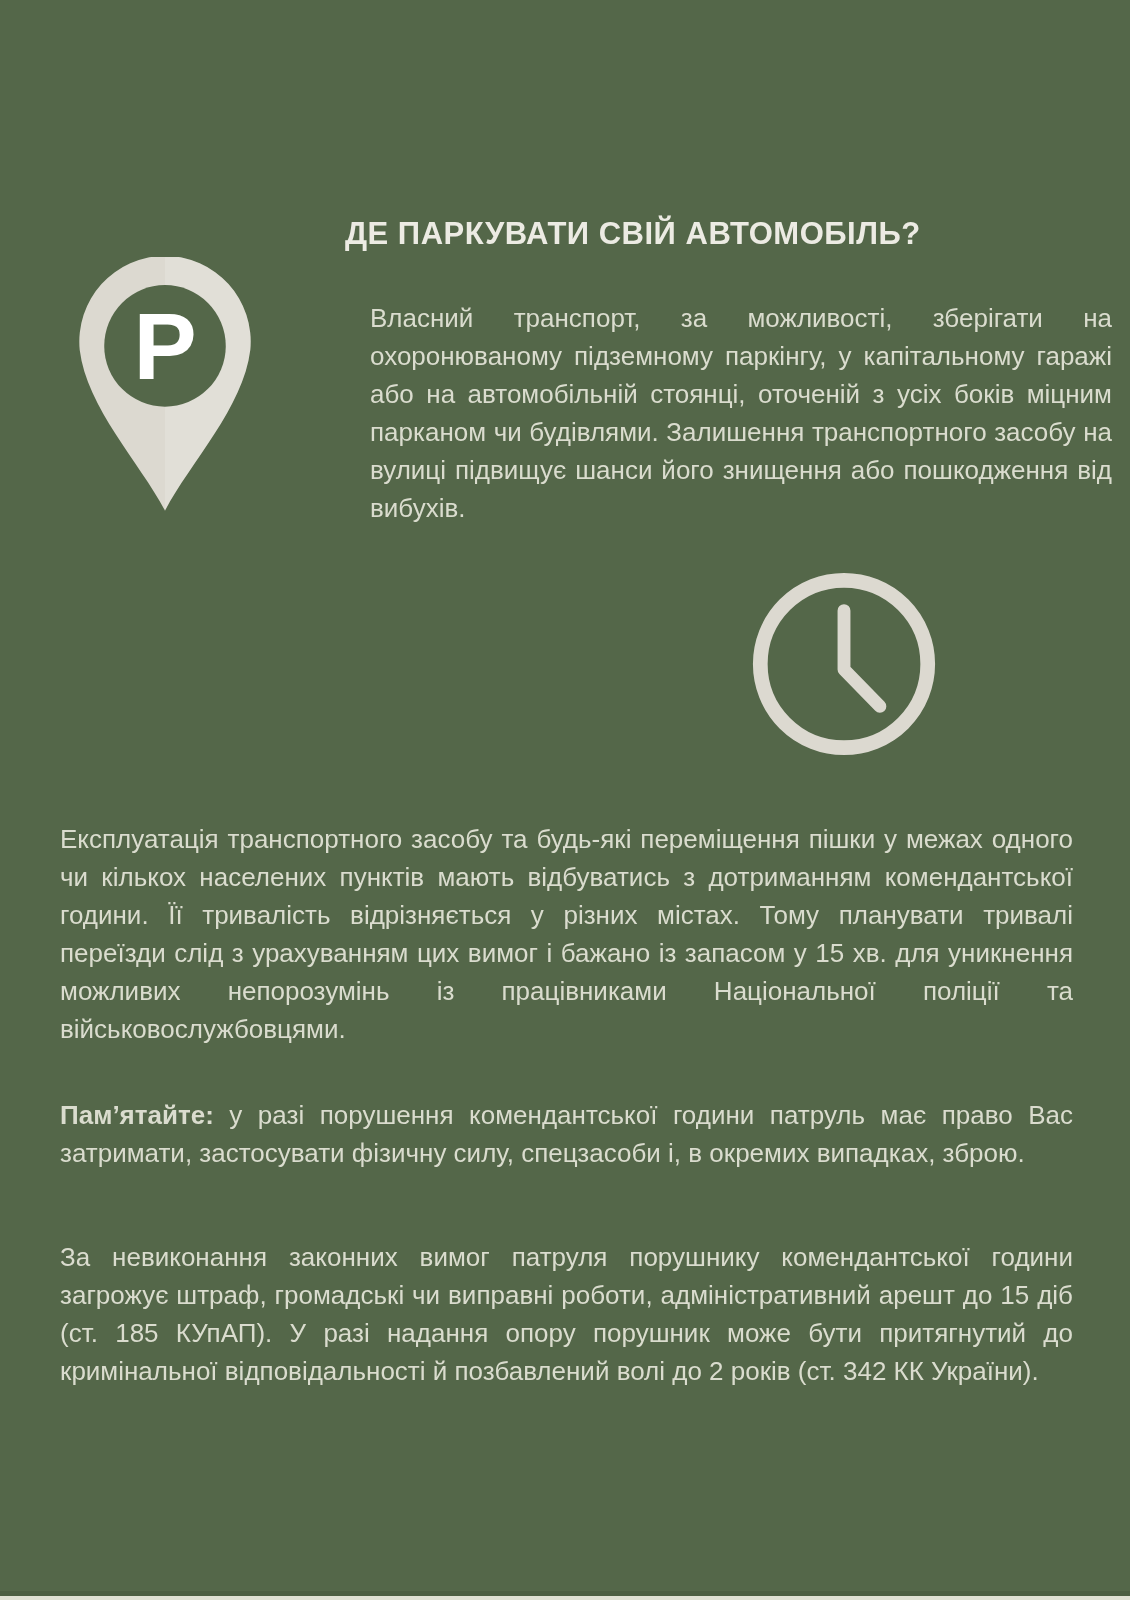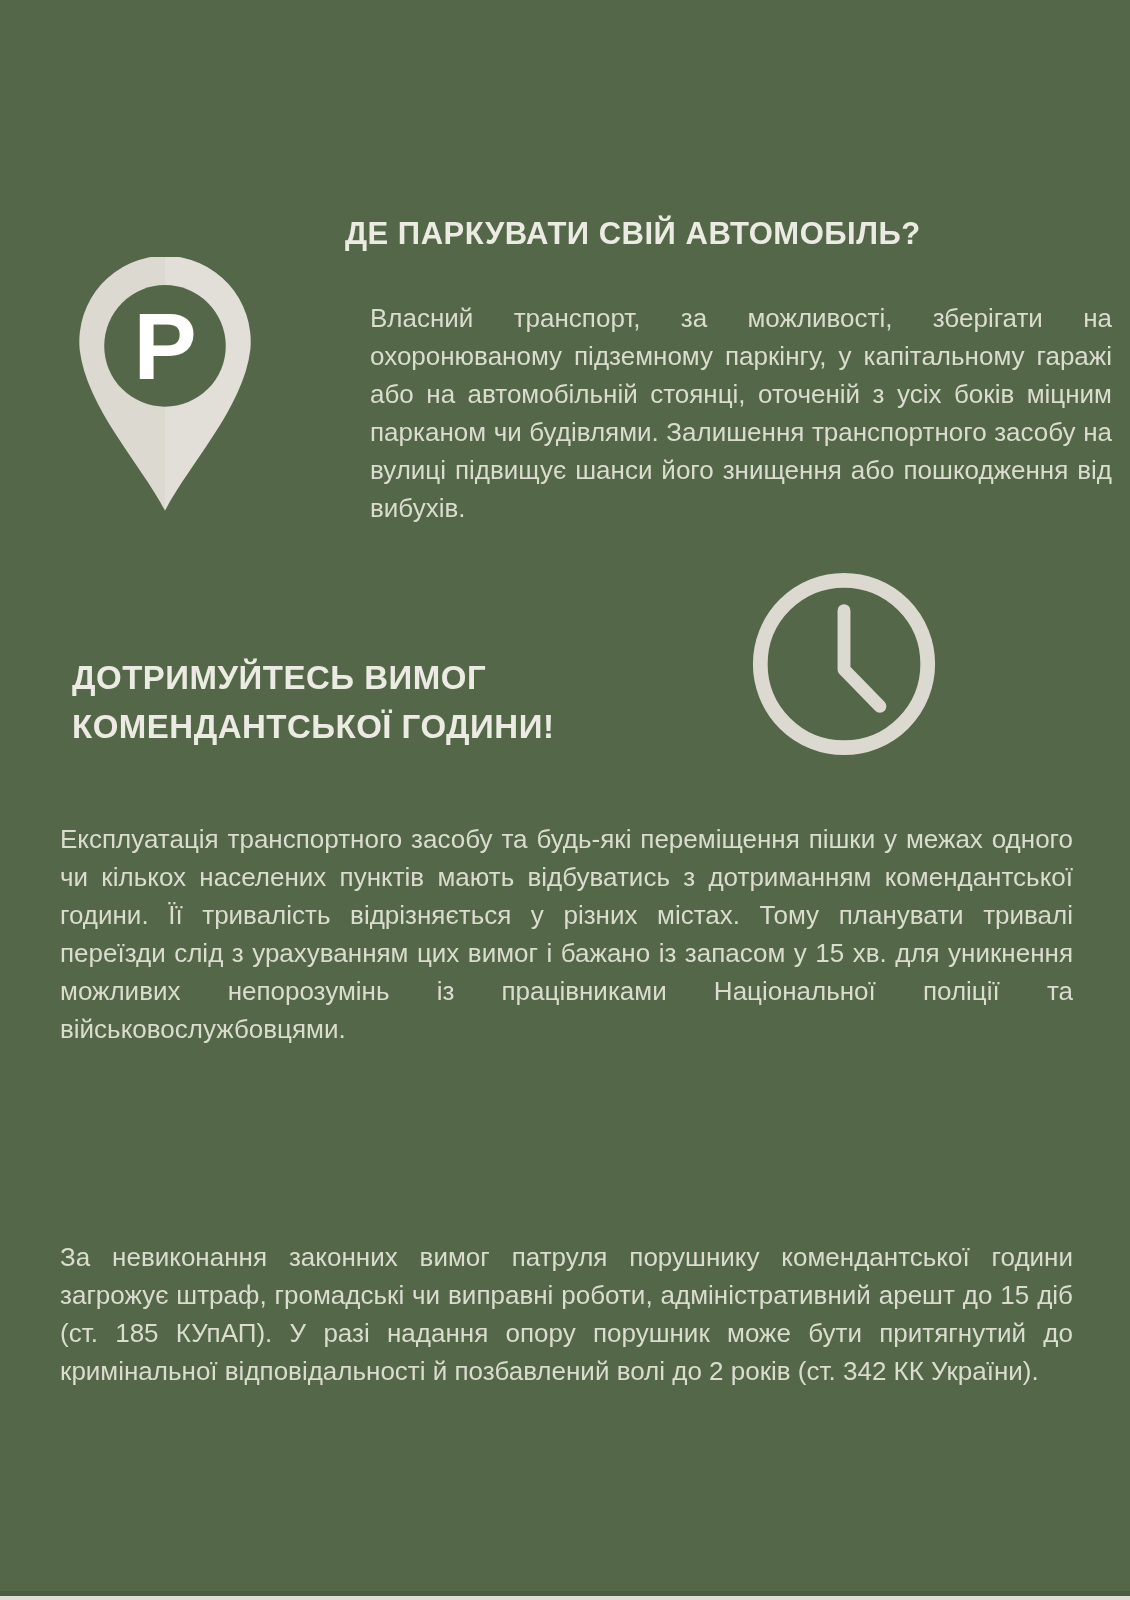--- a/index.html
+++ b/index.html
@@ -92,24 +92,24 @@
 
   <p class="abs body-par p-parking">Власний транспорт, за можливості, зберігати на охоронюваному підземному паркінгу, у капітальному гаражі або на автомобільній стоянці, оточеній з усіх боків міцним парканом чи будівлями. Залишення транспортного засобу на вулиці підвищує шанси його знищення або пошкодження від вибухів.</p>
 
   <div class="abs clock-icon">
     <svg viewBox="0 0 100 100" xmlns="http://www.w3.org/2000/svg" aria-hidden="true">
       <circle cx="50" cy="50" r="45.5" fill="none" stroke="currentColor" stroke-width="8"></circle>
       <path d="M50 21 L50 53 L69.5 73" fill="none" stroke="currentColor" stroke-width="7" stroke-linecap="round" stroke-linejoin="round"></path>
     </svg>
   </div>
 
-  <h2 class="abs section-title curfew-title">ДОТРИМУЙТЕСЬ ВИМОГ КОМЕНДАНТСЬКОЇ ГОДИНИ!</h2>
 
   <p class="abs body-par p-curfew">Експлуатація транспортного засобу та будь-які переміщення пішки у межах одного чи кількох населених пунктів мають відбуватись з дотриманням комендантської години. Її тривалість відрізняється у різних містах. Тому планувати тривалі переїзди слід з урахуванням цих вимог і бажано із запасом у 15 хв. для уникнення можливих непорозумінь із працівниками Національної поліції та військовослужбовцями.</p>
 
+  <p class="abs body-par p-remember"><strong>Пам’ятайте:</strong><span> у разі порушення комендантської години патруль має право Вас затримати, застосувати фізичну силу, спецзасоби і, в окремих випадках, зброю.</span></p>
 
   <div class="abs qa-block">
     <p class="body-par">За невиконання законних вимог патруля порушнику комендантської години загрожує штраф, громадські чи виправні роботи, адміністративний арешт до 15 діб (ст. 185 КУпАП). У разі надання опору порушник може бути притягнутий до кримінальної відповідальності й позбавлений волі до 2 років (ст. 342 КК України).</p>
   </div>
 
   <div class="abs strip-dark"></div>
   <div class="abs strip-light"></div>
 
 </div>
 

